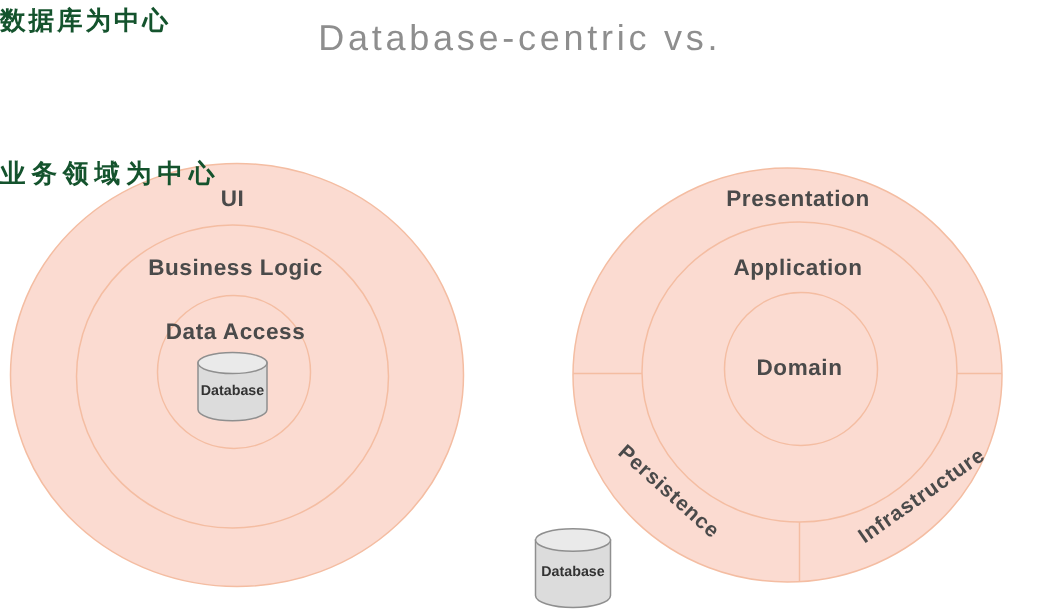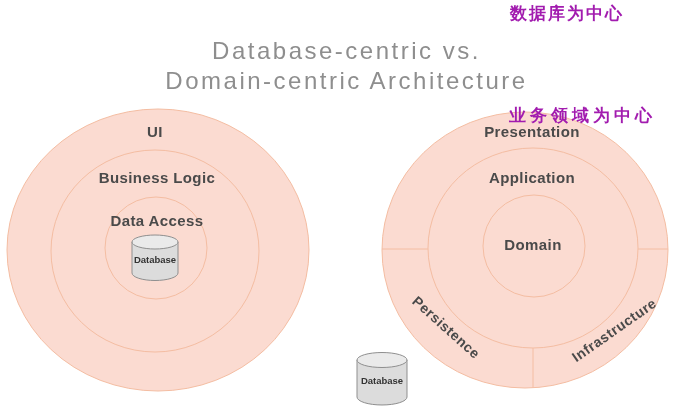--- a/index.html
+++ b/index.html
@@ -7,31 +7,31 @@
   .canvas {
     position: relative;
     width: 693px;
     height: 410px;
     background: #ffffff;
     overflow: hidden;
     font-family: "Liberation Sans", "DejaVu Sans", sans-serif;
   }
   .annotation-cn {
     position: absolute;
-    text-align: right;
+    text-align: left;
     font-size: 17px;
     font-weight: 700;
-    color: #a21caf;
+    color: #14532d;
     white-space: nowrap;
   }
   .annotation-top { left: 0; width: 624px; top: 2px; letter-spacing: 2px; }
   .annotation-bottom { left: 0; width: 656px; top: 84px; letter-spacing: 4px; margin-top: 20px; }
   .main-title {
     position: absolute;
-    left: 0; top: 36px;
+    left: 0; top: 11px;
     width: 693px;
     text-align: center;
     font-size: 24px;
     line-height: 30px;
     font-weight: 400;
     letter-spacing: 2.5px;
     color: #8e8e8e;
     white-space: nowrap;
   }
   svg.diagram-layer { position: absolute; left: 0; top: 0; }
@@ -104,18 +104,17 @@
         <ellipse class="cyl-top" cx="382" cy="360" rx="25" ry="7.5"></ellipse>
         <text class="cyl-label" x="382" y="384" text-anchor="middle">Database</text>
       </g>
     </g>
   </svg>
 
   <div class="annotation-cn annotation-top">数据库为中心</div>
 
   <div class="main-title">
     <div>Database-centric vs.</div>
-    <div>Domain-centric Architecture</div>
   </div>
 
   <div class="annotation-cn annotation-bottom">业务领域为中心</div>
 
 </div>
 
 </body></html>

